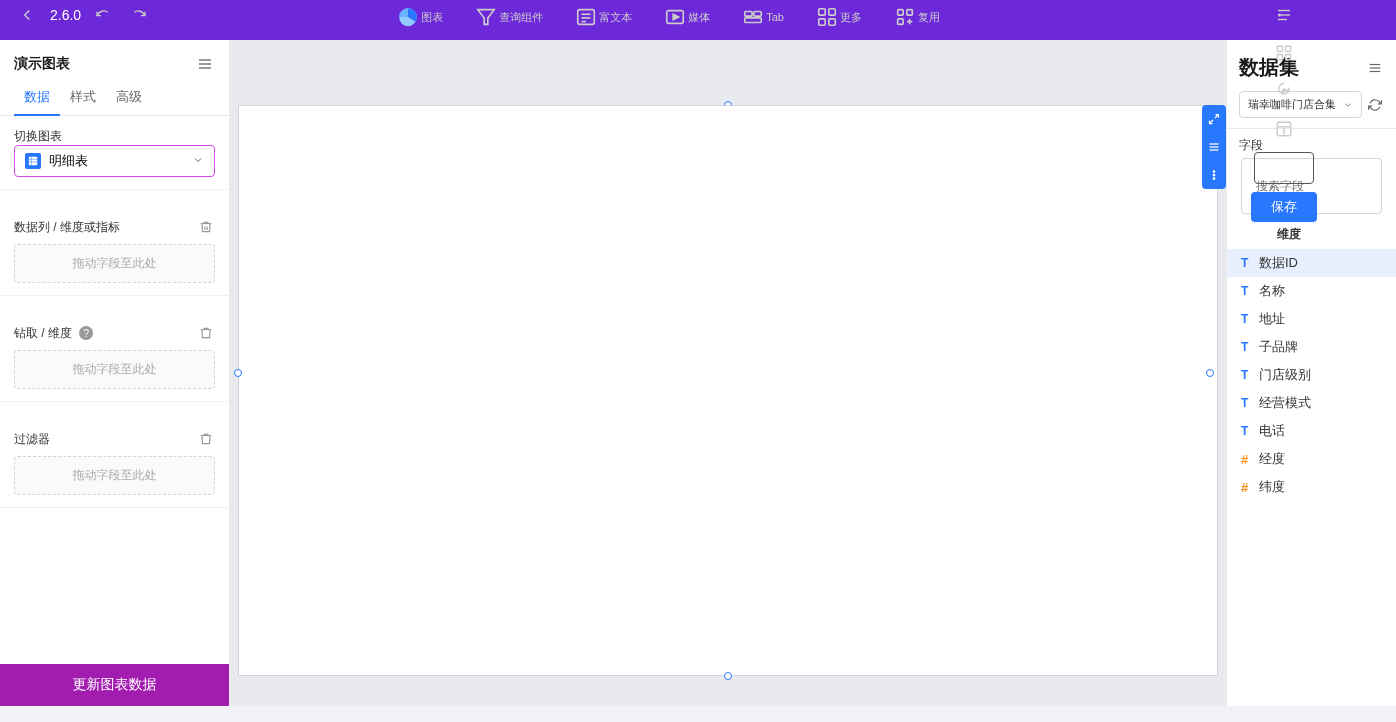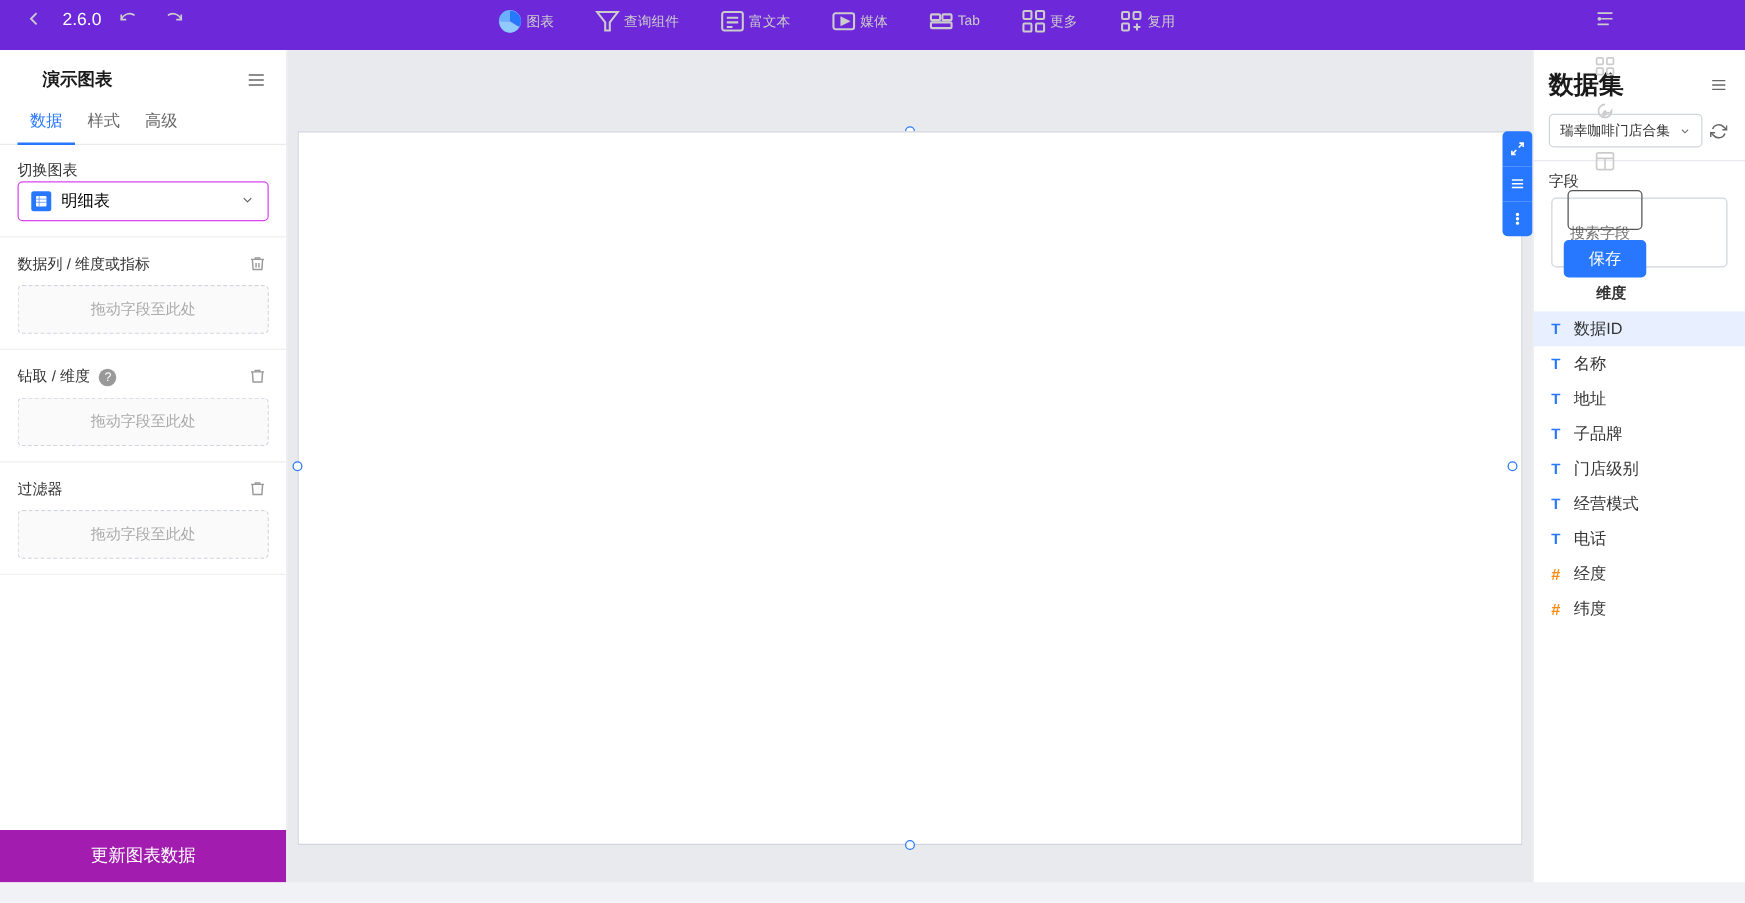--- a/index.html
+++ b/index.html
@@ -189,21 +189,20 @@
       display: flex;
       flex-direction: column;
       overflow-y: auto;
     }
 
     .left-panel-header {
       display: flex;
       align-items: center;
       justify-content: space-between;
       padding: 14px 14px 0;
-      margin-left: 20px;
     }
     .left-panel-title {
       font-size: 14px;
       font-weight: 600;
       color: #1a1a1a;
     }
 
     .left-panel-tabs {
       display: flex;
       padding: 8px 14px 0;
@@ -224,20 +223,21 @@
 
     .setting-block {
       padding: 12px 14px;
       border-bottom: 1px solid #f0f0f0;
     }
     .setting-block-header {
       display: flex;
       align-items: center;
       justify-content: space-between;
       margin-bottom: 8px;
+      margin-top: 16px;
     }
     .setting-block-label {
       font-size: 12px;
       color: #333;
     }
     .drop-zone {
       border: 1px dashed #d0d5dd;
       border-radius: 4px;
       padding: 10px;
       text-align: center;

